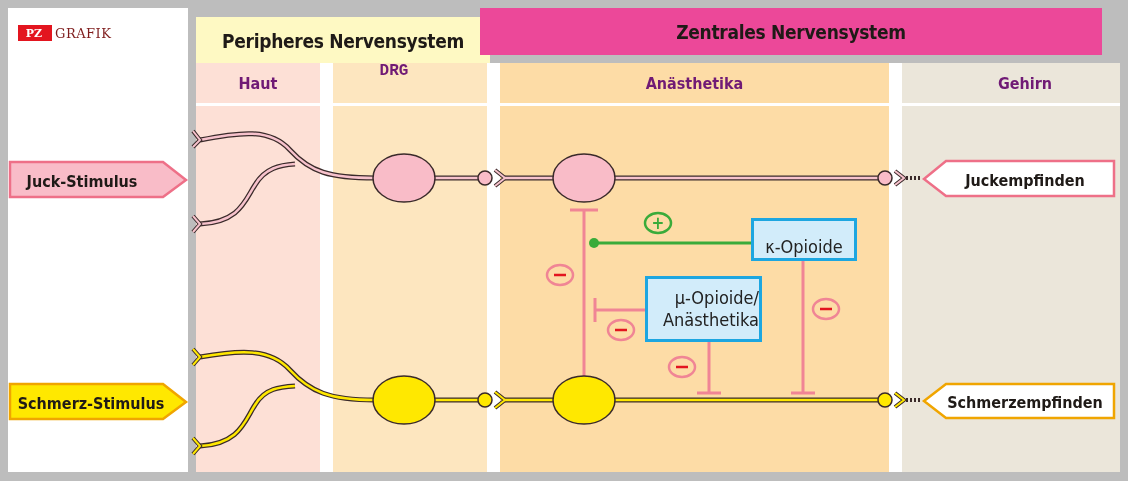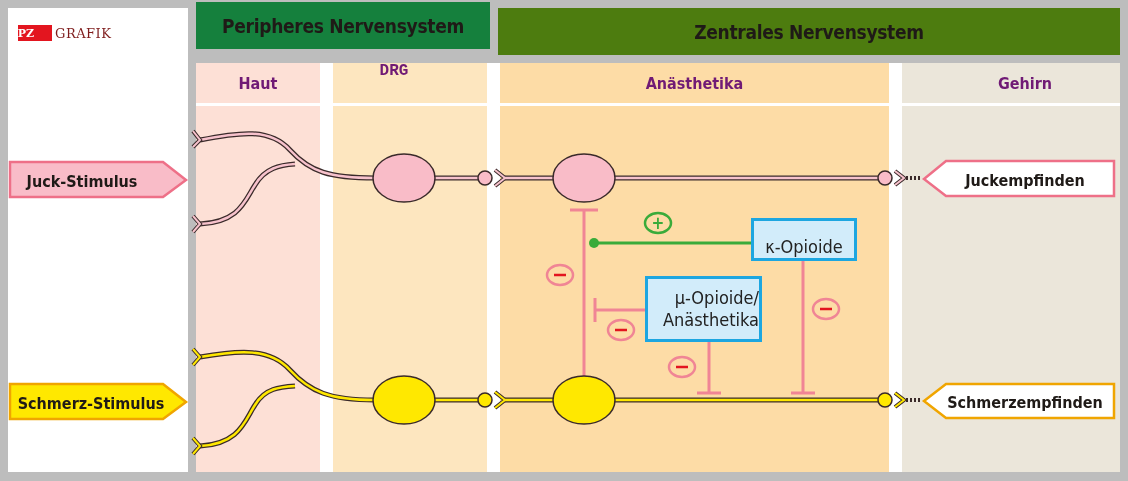--- a/index.html
+++ b/index.html
@@ -2,36 +2,36 @@
 <html><head>
 <meta charset="utf-8">
 <style>
   html,body{margin:0;padding:0;}
   body{width:1128px;height:481px;background:#bdbdbd;position:relative;overflow:hidden;font-family:"DejaVu Sans Condensed","DejaVu Sans",sans-serif;}
   .abs{position:absolute;}
   .panel{position:absolute;box-sizing:border-box;}
   .hdr{font-weight:bold;color:#1f1a17;font-size:19px;display:flex;align-items:center;justify-content:center;letter-spacing:-0.3px;}
   .sub{font-weight:bold;color:#701a75;font-size:16px;display:flex;align-items:center;justify-content:center;}
   #logo{left:18px;top:25px;display:flex;align-items:center;}
-  #logo .pz{background:#e3151f;color:#fff;font-family:"DejaVu Serif",serif;font-weight:bold;font-size:11px;width:34px;height:16px;display:flex;align-items:center;justify-content:flex-end;padding-right:18px;box-sizing:border-box;}
+  #logo .pz{background:#e3151f;color:#fff;font-family:"DejaVu Serif",serif;font-weight:bold;font-size:11px;width:34px;height:16px;display:flex;align-items:center;justify-content:flex-end;padding-right:10px;box-sizing:border-box;}
   #logo .gr{font-family:"DejaVu Serif",serif;font-size:13px;color:#7f1d1d;margin-left:3px;letter-spacing:0.5px;}
   svg text{font-family:"DejaVu Sans Condensed","DejaVu Sans",sans-serif;}
   .box{position:absolute;background:#d2ecfa;border:3px solid #1da6e0;box-sizing:border-box;display:flex;align-items:flex-end;justify-content:center;text-align:center;font-size:18px;color:#222;line-height:22px;}
 </style>
 </head>
 <body>
 
 <div class="panel" style="left:8px;top:8px;width:180px;height:464px;background:#fff;"></div>
 <div id="logo" class="abs">
   <span class="pz">PZ</span>
   <span class="gr">GRAFIK</span>
 </div>
 
-<div class="panel hdr" style="left:196px;top:2px;width:294px;height:47px;background:#15803d;">Peripheres Nervensystem</div>
-<div class="panel hdr" style="left:498px;top:8px;width:622px;height:47px;background:#4d7c0f;">Zentrales Nervensystem</div>
+<div class="panel hdr" style="left:196px;top:17px;width:294px;height:47px;background:#fef9c3;">Peripheres Nervensystem</div>
+<div class="panel hdr" style="left:480px;top:8px;width:622px;height:47px;background:#ec4899;">Zentrales Nervensystem</div>
 
 <div class="panel" style="left:196px;top:63px;width:924px;height:409px;background:#fff;"></div>
 
 <div class="panel" style="left:196px;top:63px;width:124px;height:409px;background:#fde0d6;"></div>
 <div class="panel sub" style="left:196px;top:63px;width:124px;height:40px;">Haut</div>
 <div class="panel" style="left:196px;top:103px;width:124px;height:3px;background:#fff;"></div>
 
 <div class="panel" style="left:333px;top:63px;width:154px;height:409px;background:#fde6bf;"></div>
 <div class="panel sub" style="left:333px;top:51px;width:122px;height:40px;font-family:Liberation Mono, monospace;">DRG</div>
 <div class="panel" style="left:333px;top:103px;width:154px;height:3px;background:#fff;"></div>

